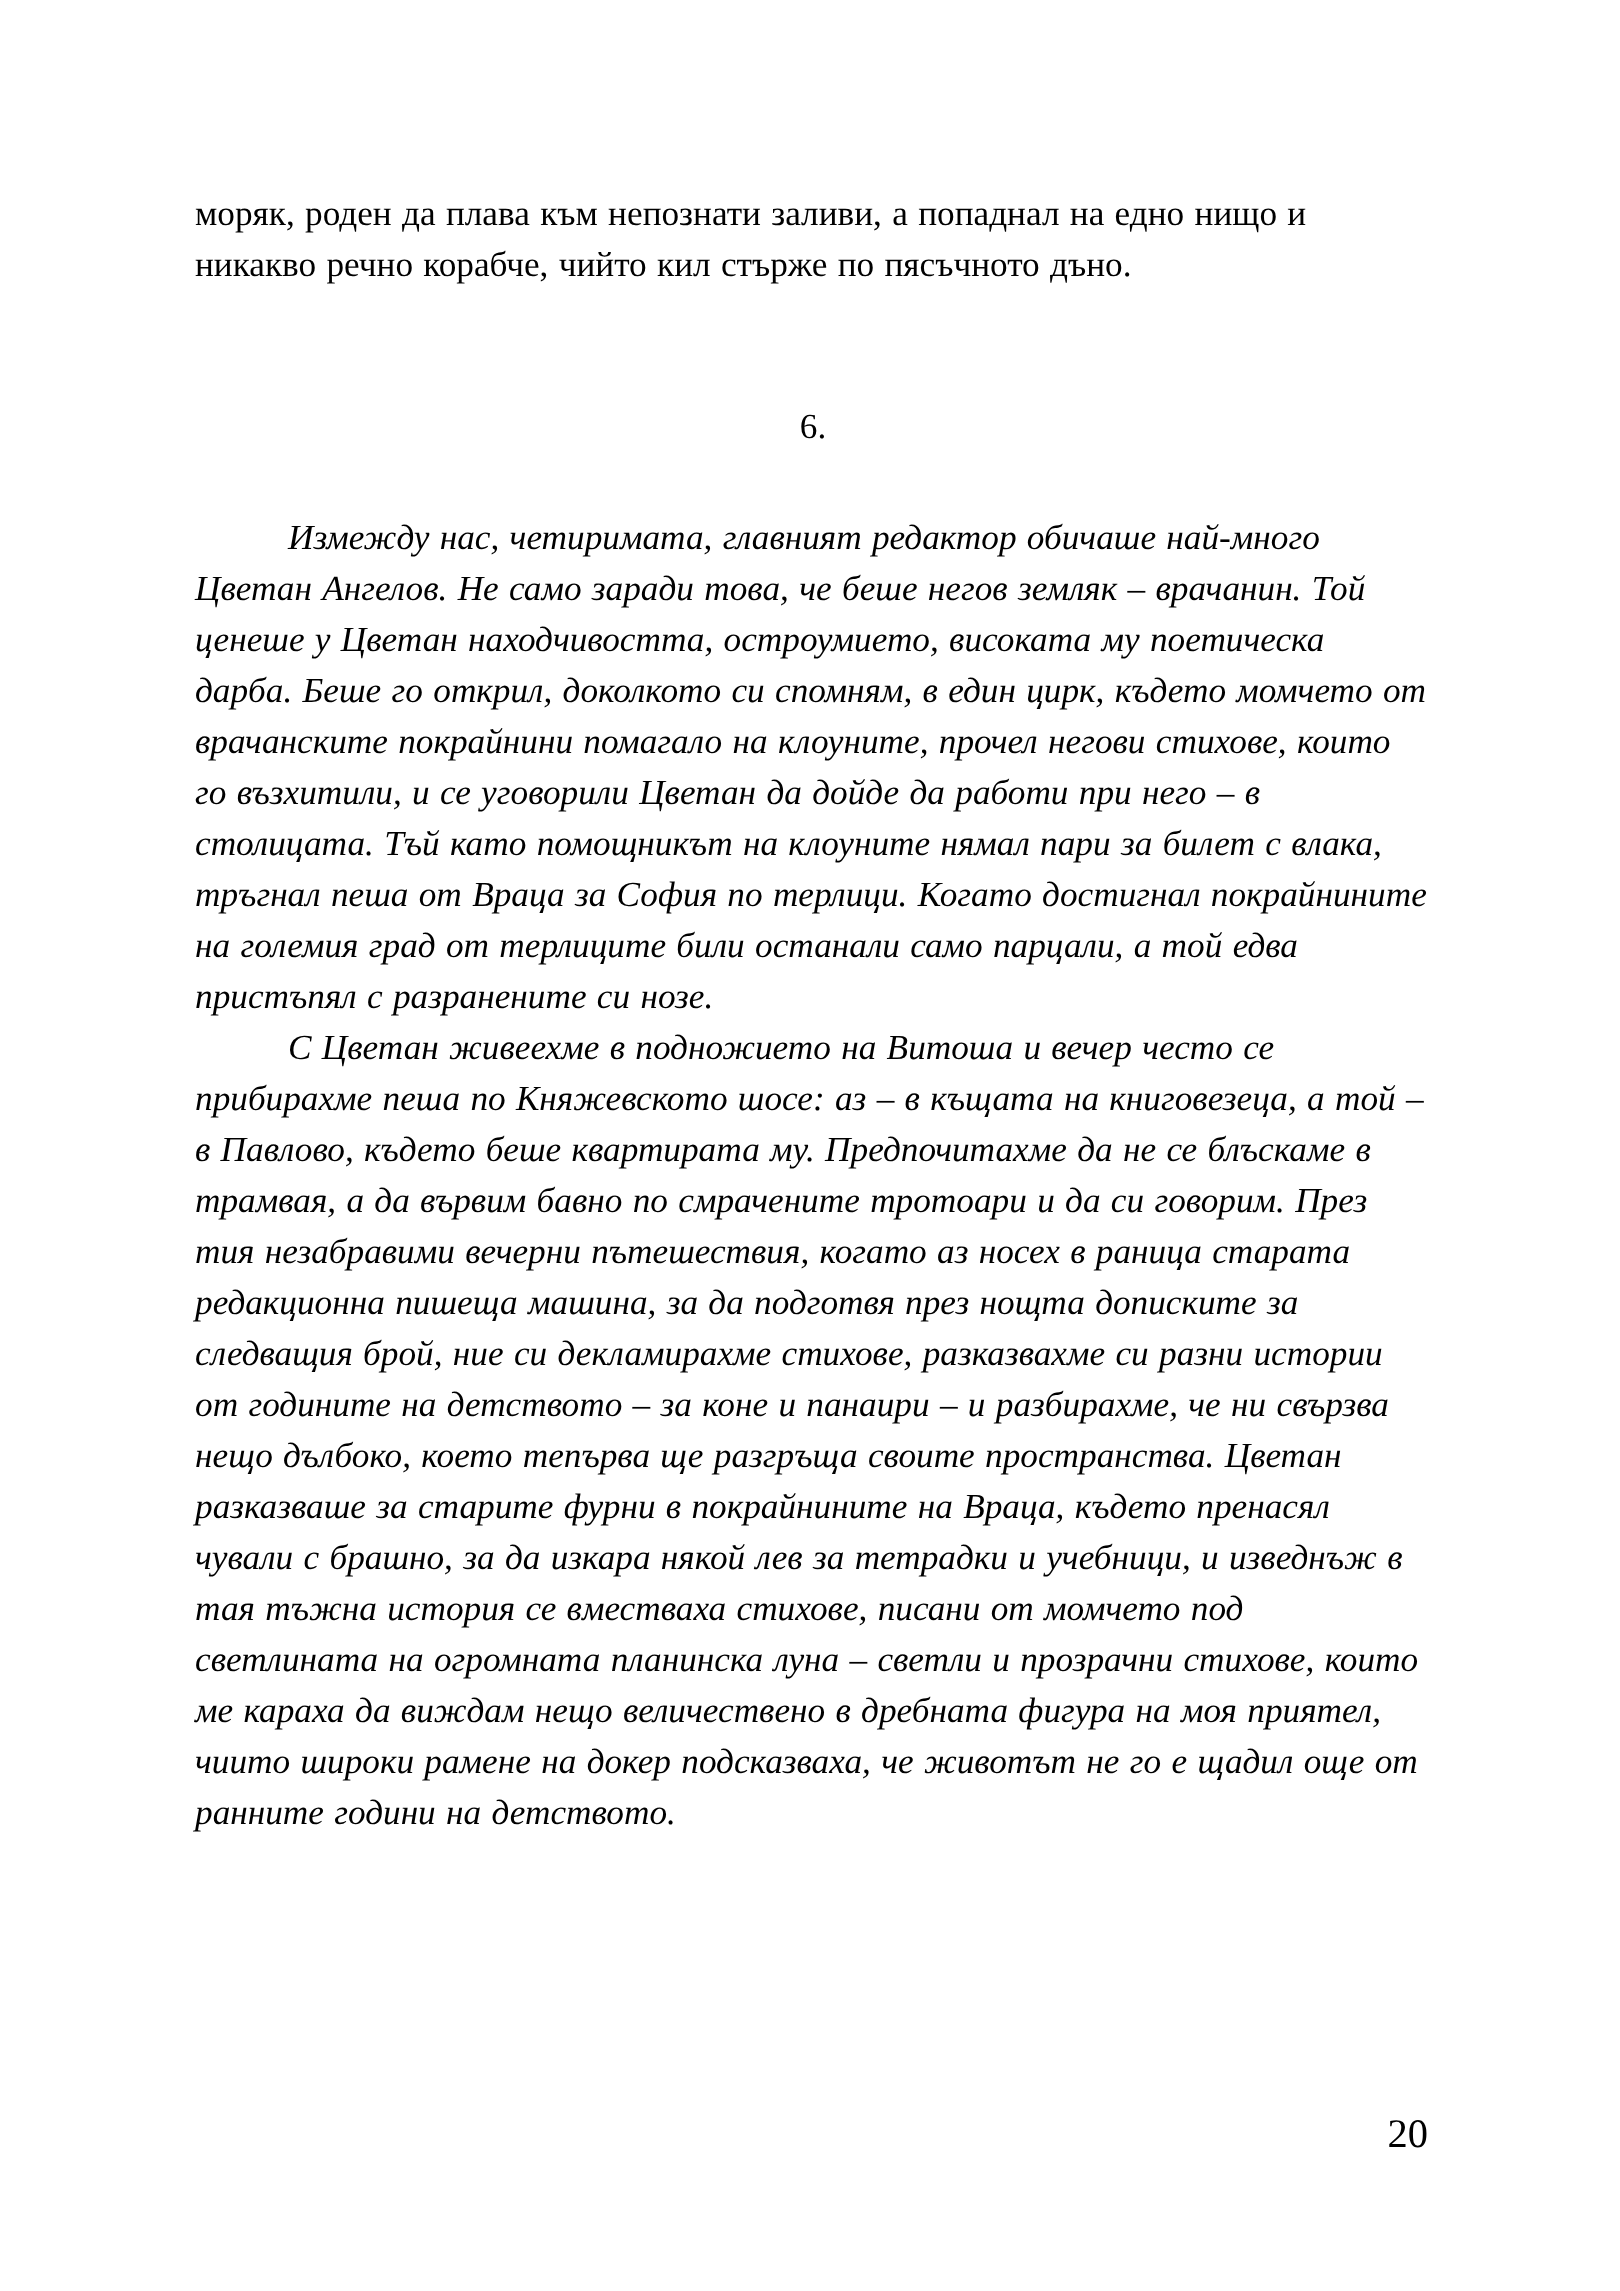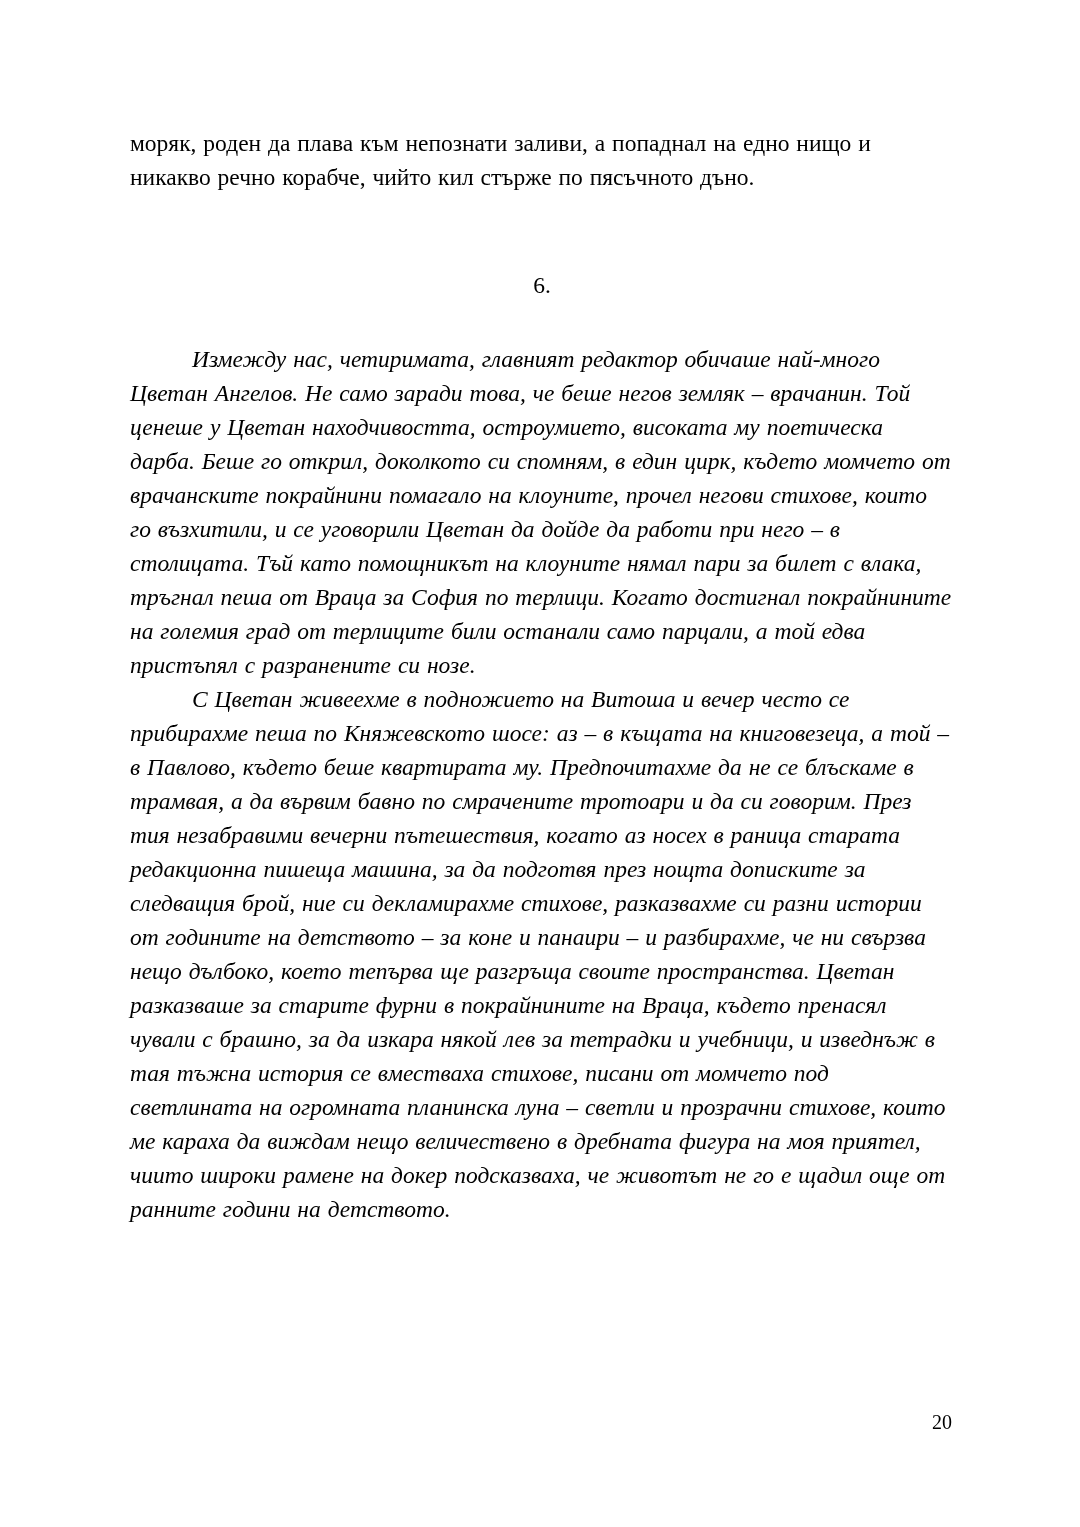--- a/index.html
+++ b/index.html
@@ -38,21 +38,21 @@
     font-size: 23.5px;
     line-height: 34px;
     text-align: center;
     margin-top: 74px;
     margin-bottom: 40px;
   }
   .page-number {
     position: absolute;
     right: 128px;
     bottom: 92px;
-    font-size: 20px;
+    font-size: 27px;
     line-height: 26px;
   }
 </style>
 </head>
 <body>
 
 <div class="page">
   <div class="content">
     <p class="para">моряк, роден да плава към непознати заливи, а попаднал на едно нищо и никакво речно корабче, чийто кил стърже по пясъчното дъно.</p>
     <div class="section-number">6.</div>

